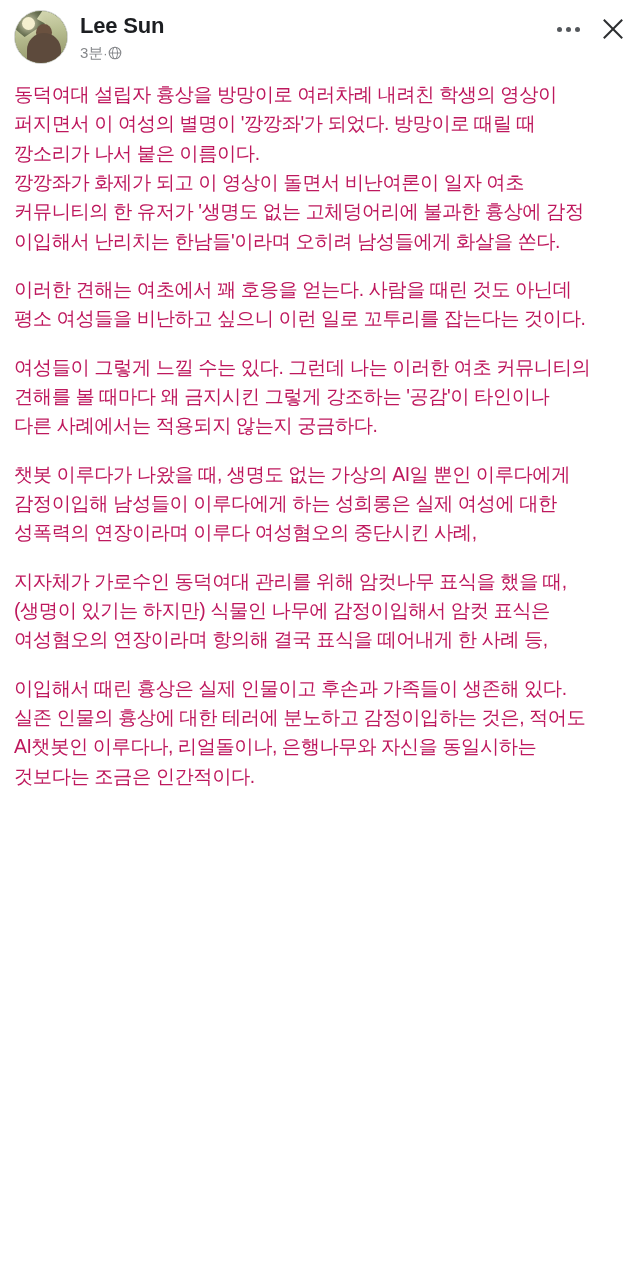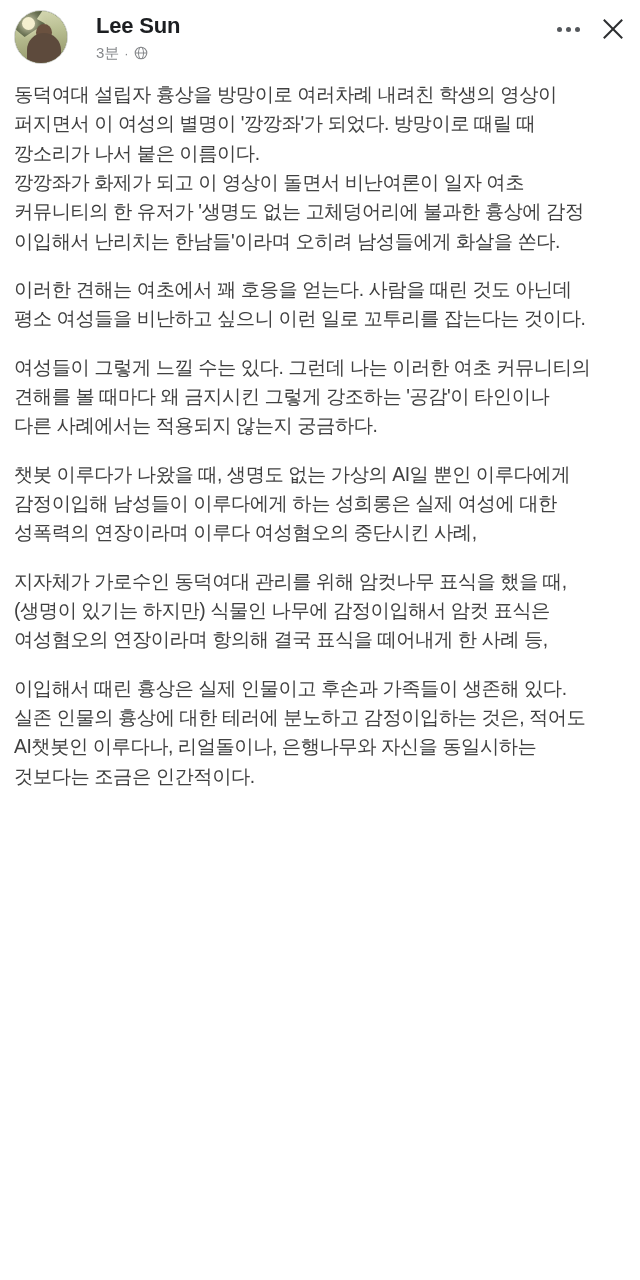--- a/index.html
+++ b/index.html
@@ -53,42 +53,41 @@
     width: 34px; height: 30px;
     background: #5d4a3c;
     border-radius: 17px 17px 0 0;
   }
   .avatar .head {
     position: absolute; left: 21px; bottom: 22px;
     width: 16px; height: 17px; border-radius: 50%;
     background: #6a513f;
   }
   .header-text {
-    margin-left: 28px;
+    margin-left: 12px;
     display: flex;
     flex-direction: column;
     justify-content: center;
     padding-top: 3px;
     flex: 1 1 auto;
     min-width: 0;
   }
   .author {
     font-size: 22px;
     font-weight: bold;
     color: #1c1e21;
     line-height: 1.2;
     letter-spacing: -0.2px;
   }
   .meta {
     margin-top: 5px;
     font-size: 15px;
     color: #86888b;
     display: flex;
     align-items: center;
-    gap: 5px;
     line-height: 1.2;
     text-align: right;
   }
   .meta .dot { font-size: 13px; color: #86888b; }
   .globe-icon { display: inline-block; width: 14px; height: 14px; }
   .header-actions {
     display: flex;
     align-items: center;
     gap: 18px;
     padding-top: 6px;
@@ -113,21 +112,21 @@
     transform-origin: center;
   }
   .close-x::before { transform: translate(-50%,-50%) rotate(45deg); }
   .close-x::after  { transform: translate(-50%,-50%) rotate(-45deg); }
 
   
   .post-body {
     padding: 6px 14px 0 14px;
     font-size: 19.3px;
     line-height: 1.52;
-    color: #404040;
+    color: #be185d;
     letter-spacing: -0.45px;
     word-break: keep-all;
     overflow: hidden;
     height: 1200px;
   }
   .para { margin: 0 0 19px 0; white-space: pre-line; }
   .para:first-child { margin-top: 2px; }
 </style>
 </head>
 <body>

